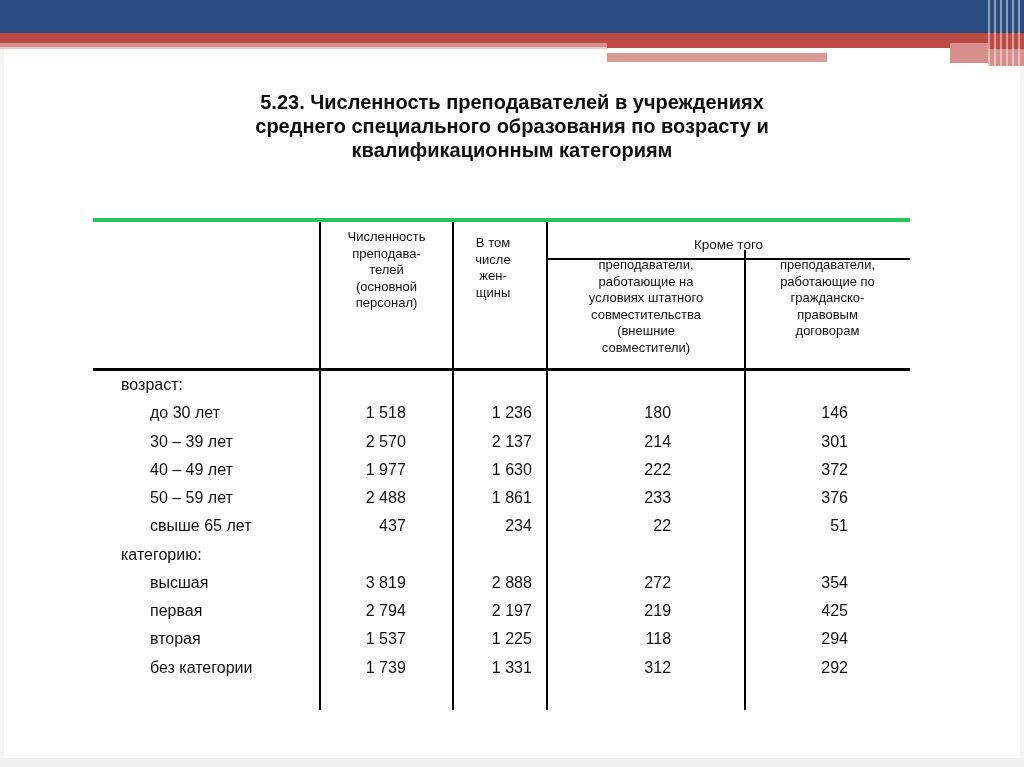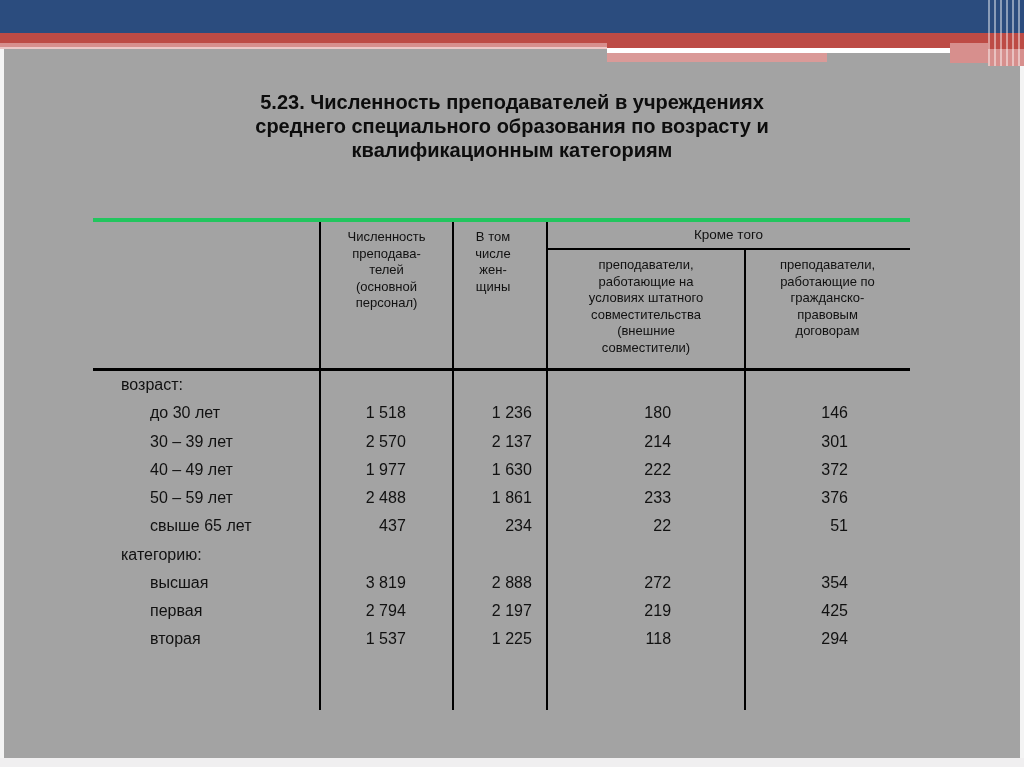--- a/index.html
+++ b/index.html
@@ -1,17 +1,17 @@
 <!DOCTYPE html>
 <html><head>
 <meta charset="utf-8">
 <style>
   html,body{margin:0;padding:0;}
   body{background:#e9e9e9;font-family:"Liberation Sans", sans-serif;}
-  .slide{position:relative;width:1024px;height:767px;background:#a3a3a3;overflow:hidden;}
+  .slide{position:relative;width:1024px;height:767px;background:#ffffff;overflow:hidden;}
 
   
   .edge-left{position:absolute;left:0;top:0;bottom:0;width:4px;background:#f4f4f4;}
   .edge-right{position:absolute;right:0;top:0;bottom:0;width:4px;background:#f4f4f4;}
   .edge-bottom{position:absolute;left:0;right:0;bottom:0;height:9px;background:#f0eff0;}
 
   
   .b{position:absolute;}
   .b-blue{left:0;top:0;width:1024px;height:33px;}
   .b-red{left:0;top:33px;width:1024px;height:10px;}
@@ -30,22 +30,22 @@
   .title{position:absolute;top:90px;left:0;right:0;text-align:center;
     font-size:20px;font-weight:bold;line-height:24px;white-space:pre-line;color:#0d0d0d;}
 
   
   .tbl{position:absolute;left:93px;top:218px;width:817px;color:#111;}
   .thead{position:relative;width:817px;height:153px;box-sizing:border-box;
     border-top:4px solid #22c55e;border-bottom:3px solid #000;}
   .hcell{position:absolute;box-sizing:border-box;text-align:center;
     font-size:13px;line-height:16.5px;white-space:pre-line;}
   .h-col2{left:227px;top:0;bottom:0;width:133px;padding-top:7px;}
-  .h-col3{left:360px;top:0;bottom:0;width:80px;padding-top:7px;}
-  .h-group{left:454px;top:0;width:363px;height:28px;border-bottom:2px solid #000;
+  .h-col3{left:360px;top:0;bottom:0;width:80px;padding-top:13px;}
+  .h-group{left:454px;top:10px;width:363px;height:28px;border-bottom:2px solid #000;
     font-size:13.5px;line-height:26px;}
   .h-col4{left:454px;top:28px;bottom:0;width:198px;padding-top:7px;}
   .h-col5{left:652px;top:28px;bottom:0;width:165px;padding-top:7px;}
   .vl{position:absolute;width:2px;background:#000;top:0;bottom:0;}
   .vl1{left:226px;} .vl2{left:359px;} .vl3{left:453px;} .vl4{left:651px;}
   .vl4h{top:28px;}
   .tbody{position:relative;width:817px;height:339px;}
   .trow{display:flex;height:28.25px;align-items:center;font-size:16px;}
   .lbl{box-sizing:border-box;width:227px;white-space:nowrap;}
   .lbl.g{padding-left:28px;}
@@ -181,16 +181,23 @@
       </div>
 
       <div class="trow">
         <div class="lbl i">вторая</div>
         <div class="num c1">1 537</div>
         <div class="num c2">1 225</div>
         <div class="num c3">118</div>
         <div class="num c4">294</div>
       </div>
 
+      <div class="trow">
+        <div class="lbl i">без категории</div>
+        <div class="num c1">1 739</div>
+        <div class="num c2">1 331</div>
+        <div class="num c3">312</div>
+        <div class="num c4">292</div>
+      </div>
 
     </div>
   </div>
 </div>
 
 </body></html>

